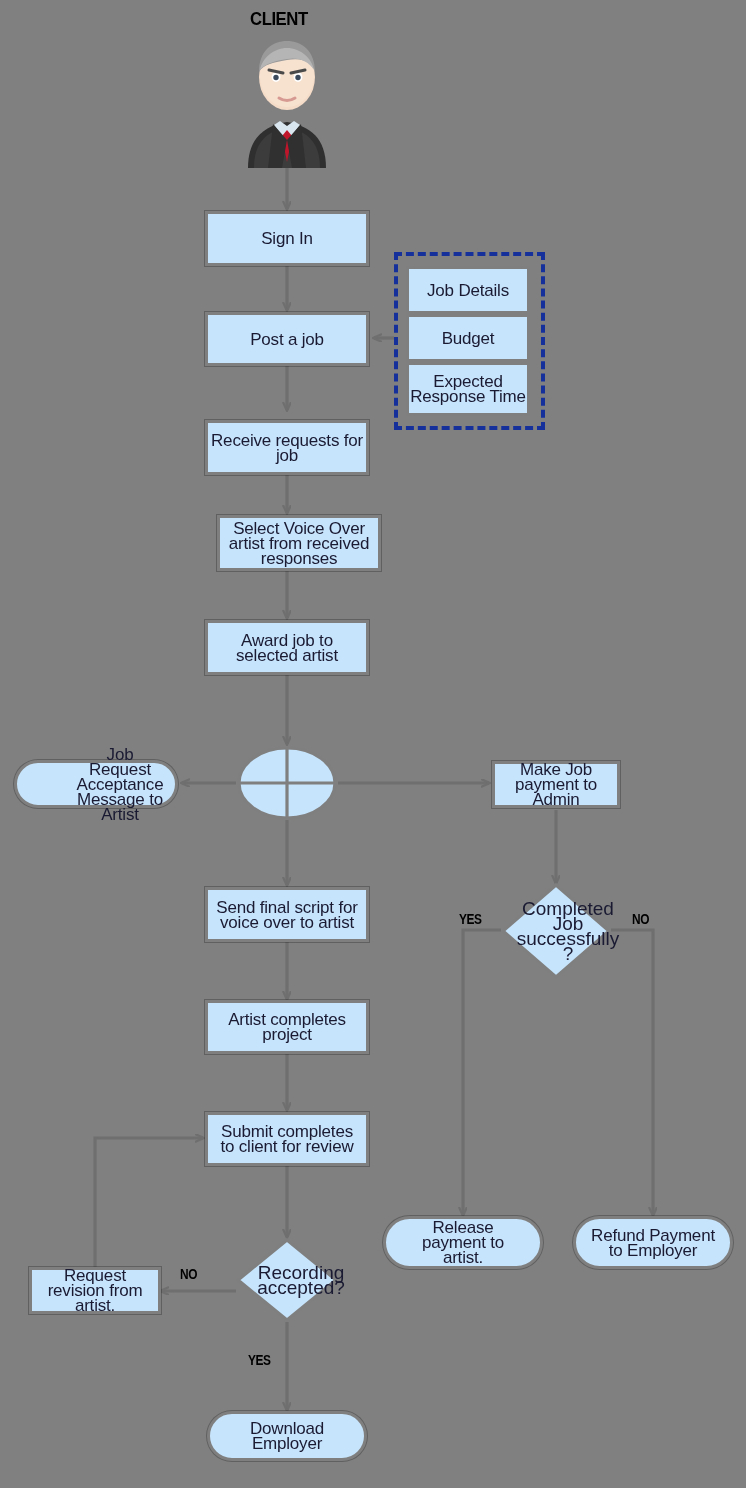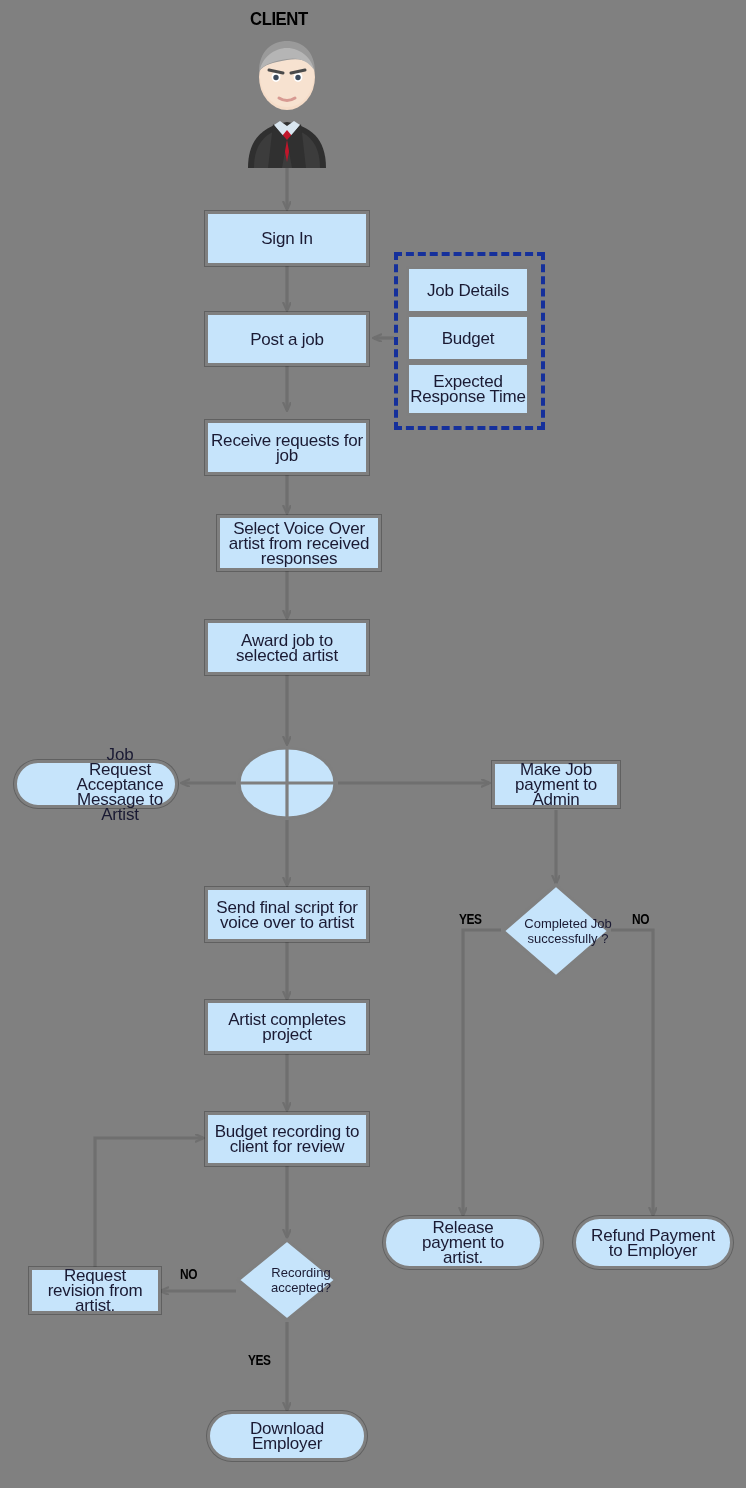--- a/index.html
+++ b/index.html
@@ -65,21 +65,21 @@
   .diamond svg { display: block; }
   .diamond .dlabel {
     position: absolute;
     left: 0; top: 0;
     width: 100%; height: 100%;
     display: flex;
     align-items: center;
     justify-content: center;
     text-align: center;
     color: #1a1a33;
-    font-size: 13px;
+    font-size: 19px;
     line-height: 15px;
   }
   .junction {
     position: absolute;
     z-index: 3;
   }
   .junction svg { display: block; }
   .title {
     position: absolute;
     font-weight: bold;
@@ -242,21 +242,21 @@
 
   <div class="node proc" style="left:205px; top:887px; width:164px; height:55px;">
     <span style="padding:0 6px;">Send final script for voice over to artist</span>
   </div>
 
   <div class="node proc" style="left:205px; top:1000px; width:164px; height:54px;">
     <span>Artist completes project</span>
   </div>
 
   <div class="node proc" style="left:205px; top:1112px; width:164px; height:54px;">
-    <span style="padding:0 6px;">Budget recording to client for review</span>
+    <span style="padding:0 6px;">Submit completes to client for review</span>
   </div>
 
   <div class="diamond" style="left:236px; top:1238px; width:102px; height:84px;">
     <svg width="102" height="84" viewBox="0 0 102 84">
       <polygon points="51,2 100,42 51,82 2,42" fill="#c6e4fb" stroke="#7f7f7f" stroke-width="3.2"></polygon>
     </svg>
     <div class="dlabel" style="padding:0 14px;">Recording accepted?</div>
   </div>
 
   <div class="edgelabel" style="left:180px; top:1266px;">NO</div>

